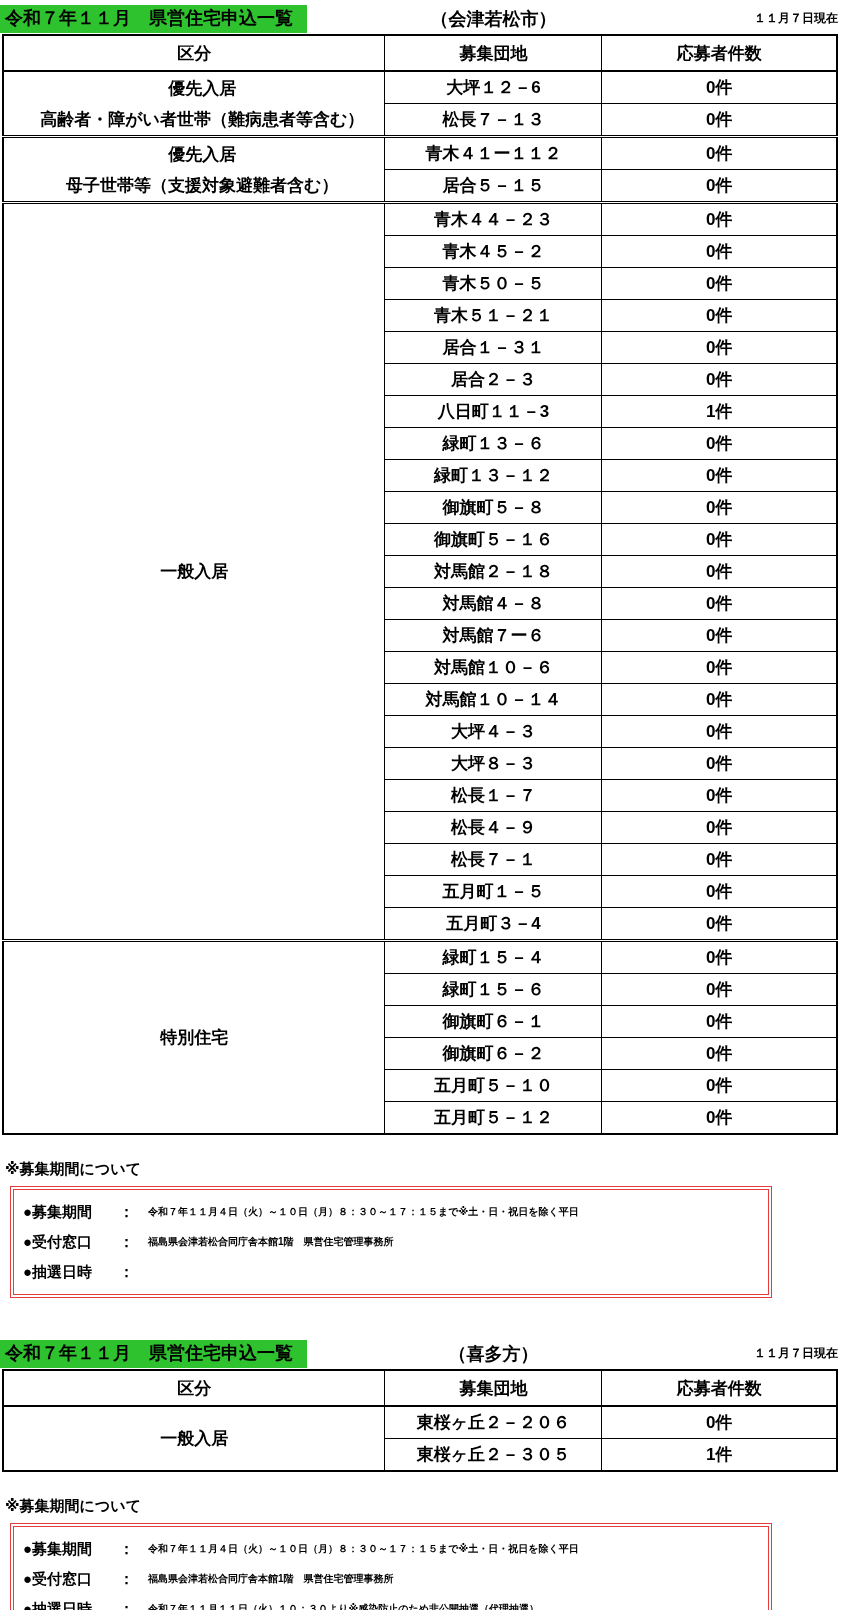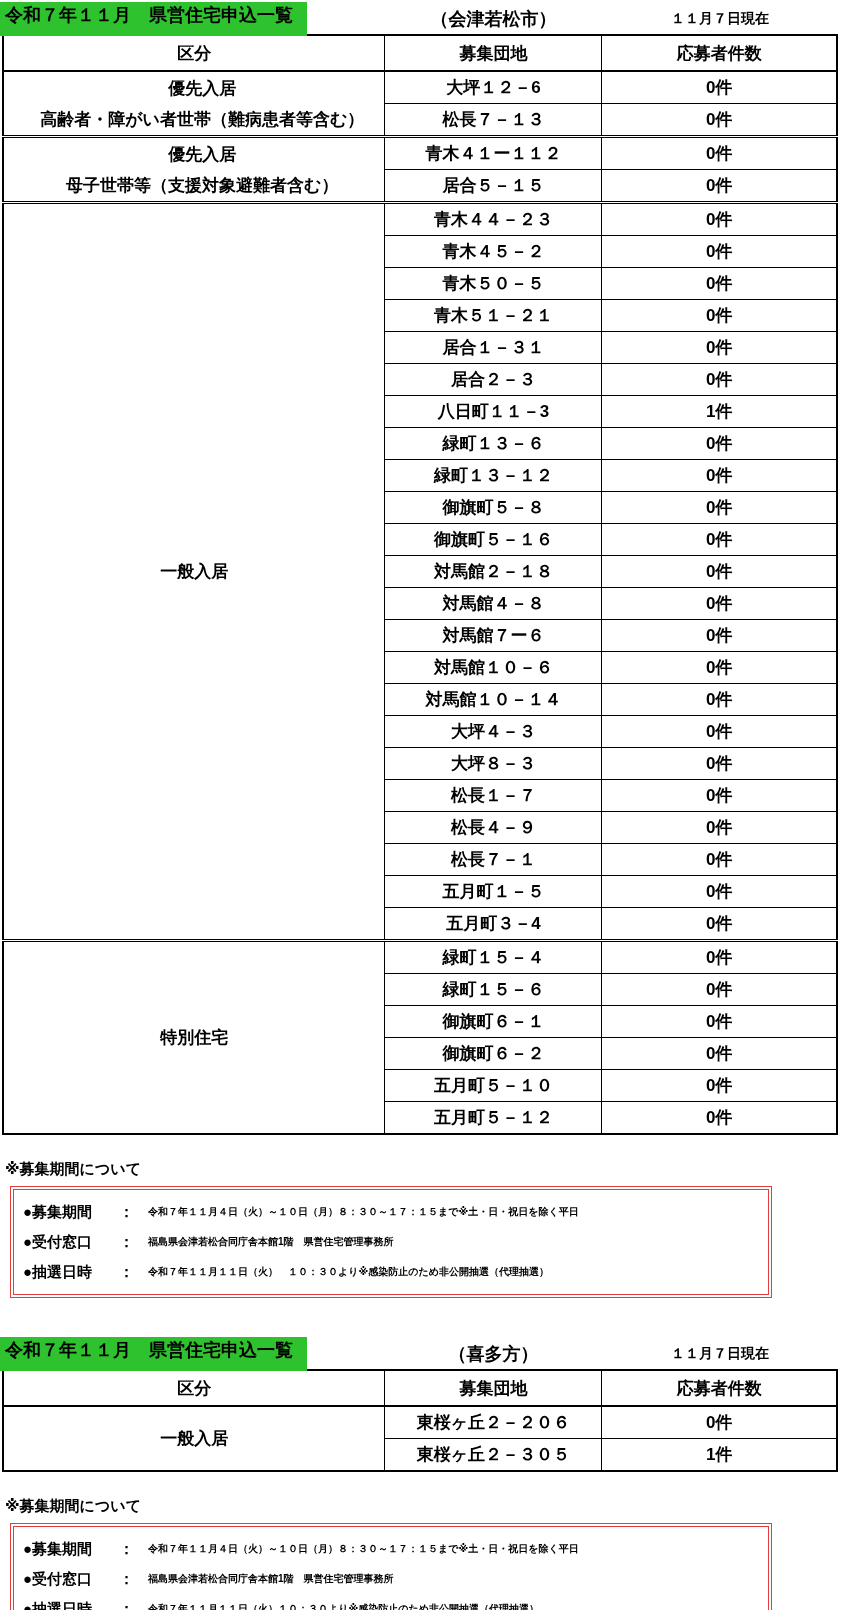--- a/index.html
+++ b/index.html
@@ -8,24 +8,24 @@
     font-family: "Liberation Sans", "DejaVu Sans", sans-serif;
     font-weight: 700;
     color: #000;
   }
   .page { width: 841px; padding-top: 4px; box-sizing: border-box; }
 
   
   .title-row { display: flex; align-items: center; height: 29px; margin: 0 0 1px 0; }
   .title-c1 { width: 385px; }
   .title-c2 { width: 217px; text-align: center; font-size: 18px; }
-  .title-c3 { width: 236px; text-align: center; font-size: 14px; }
+  .title-c3 { width: 236px; text-align: right; font-size: 12px; }
   .title-green {
     display: inline-block;
-    padding: 1px 14px 8px 5px;
+    padding: 1px 14px 2px 5px;
     font-size: 18px;
     line-height: 25px;
   }
 
   
   table.apps {
     border-collapse: collapse;
     table-layout: fixed;
     width: 836px;
     margin-left: 2px;
@@ -240,21 +240,20 @@
             <span class="note-text">令和７年１１月４日（火）～１０日（月）８：３０～１７：１５まで※土・日・祝日を除く平日</span>
           </div>
           <div class="note-line">
             <span class="note-label">●受付窓口</span>
             <span class="note-sep">：</span>
             <span class="note-text">福島県会津若松合同庁舎本館1階　県営住宅管理事務所</span>
           </div>
           <div class="note-line">
             <span class="note-label">●抽選日時</span>
             <span class="note-sep">：</span>
-            <span class="note-text">令和７年１１月１１日（火）　１０：３０より※感染防止のため非公開抽選（代理抽選）</span>
           </div>
         </div>
       </section>
       <section class="table-section">
         <div class="title-row">
           <div class="title-c1"><span class="title-green" style="background: rgb(46, 194, 46);">令和７年１１月　県営住宅申込一覧</span></div>
           <div class="title-c2">（喜多方）</div>
           <div class="title-c3">１１月７日現在</div>
         </div>
         <table class="apps">

